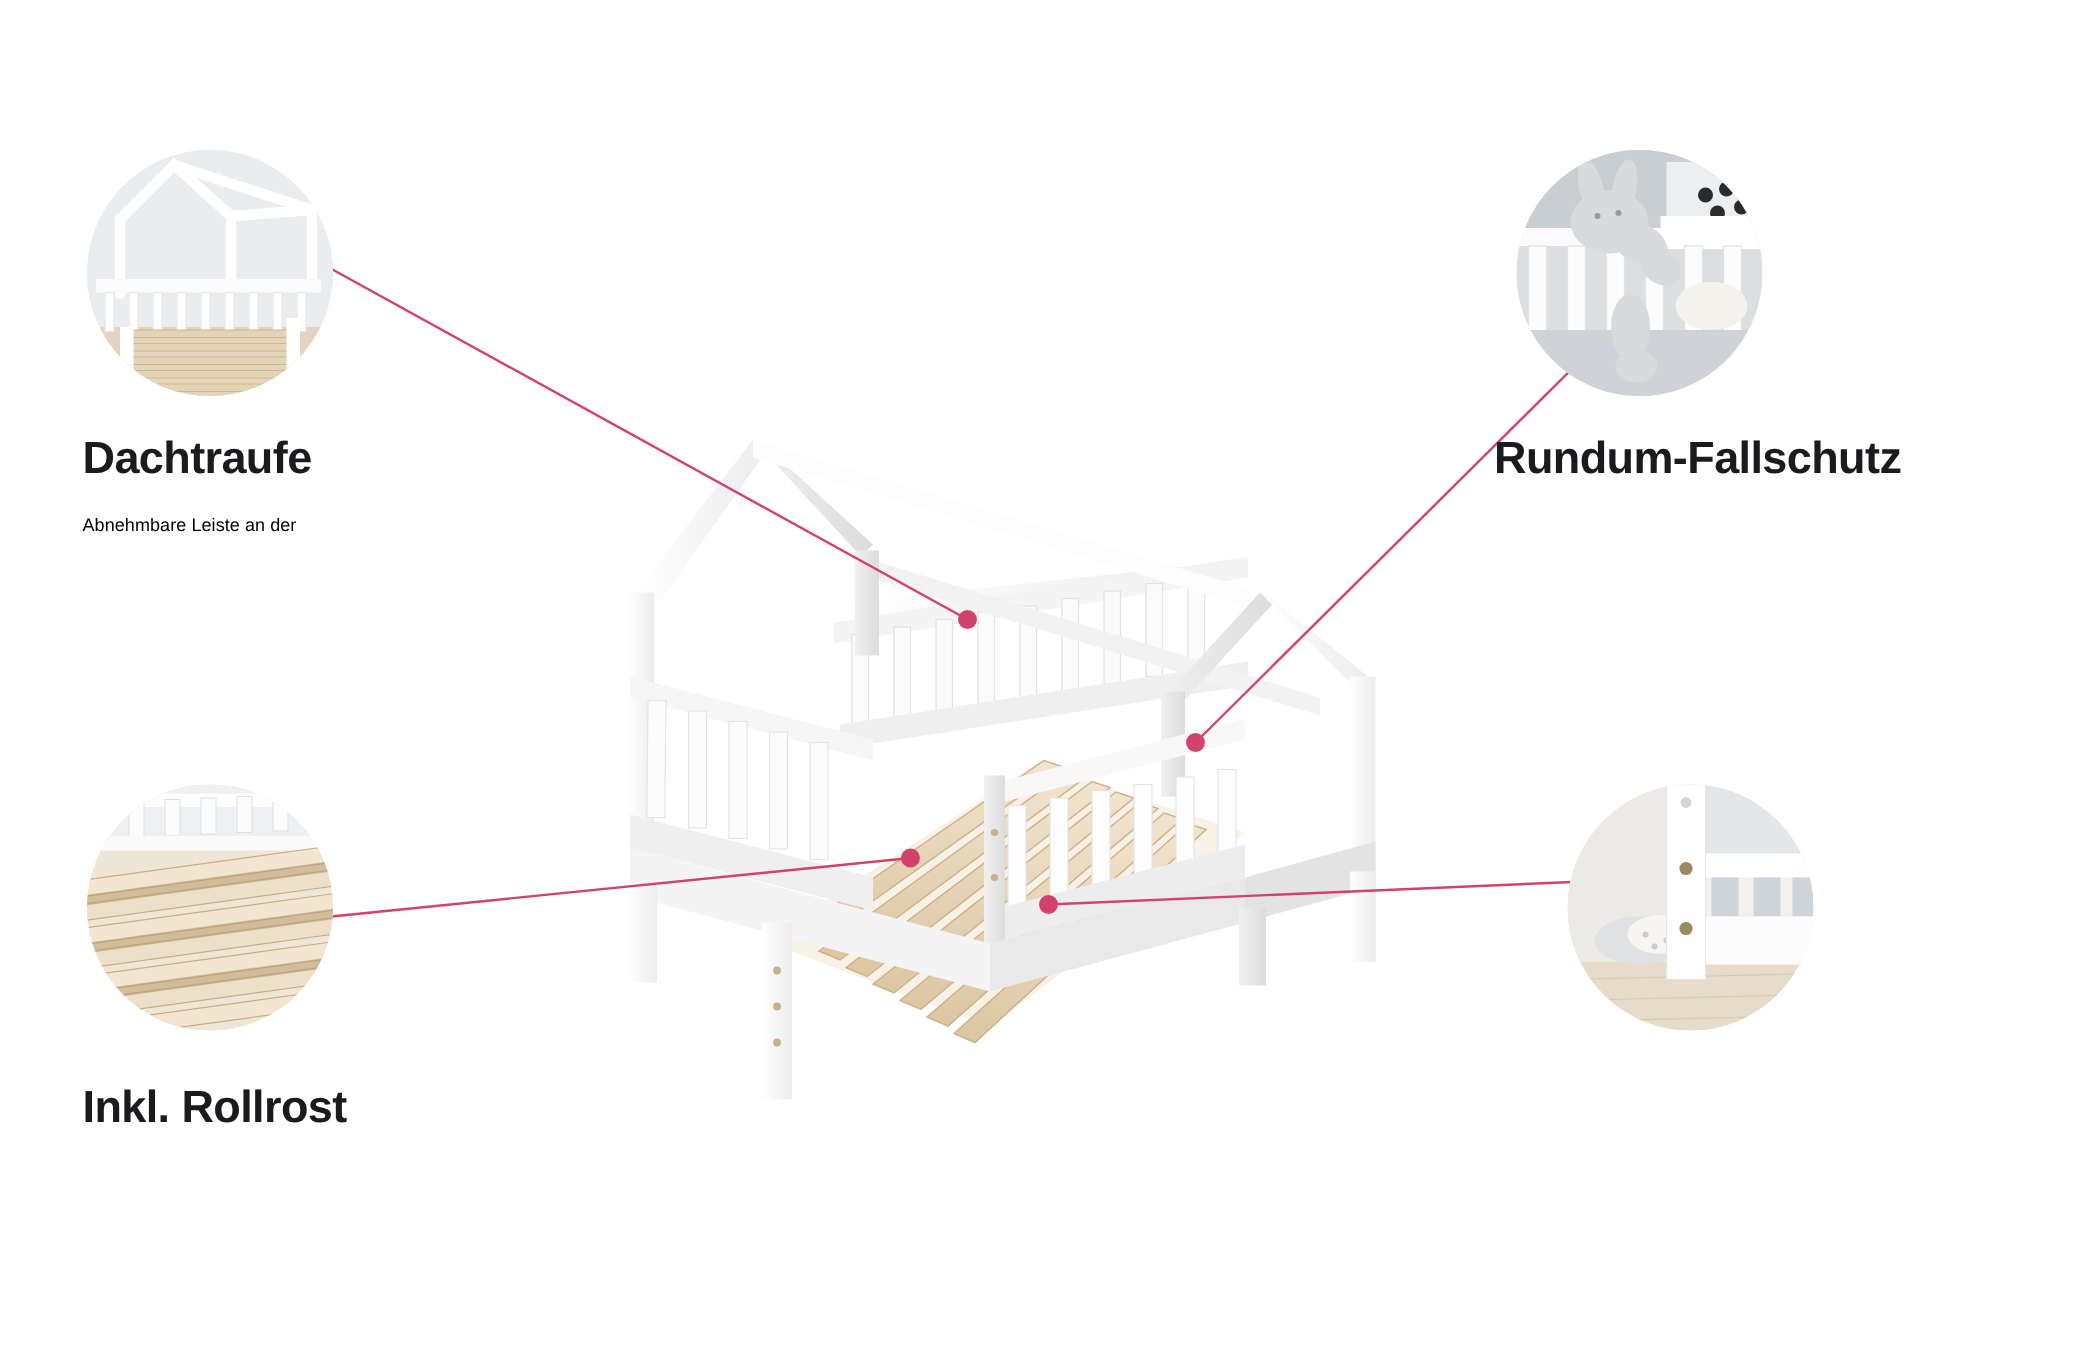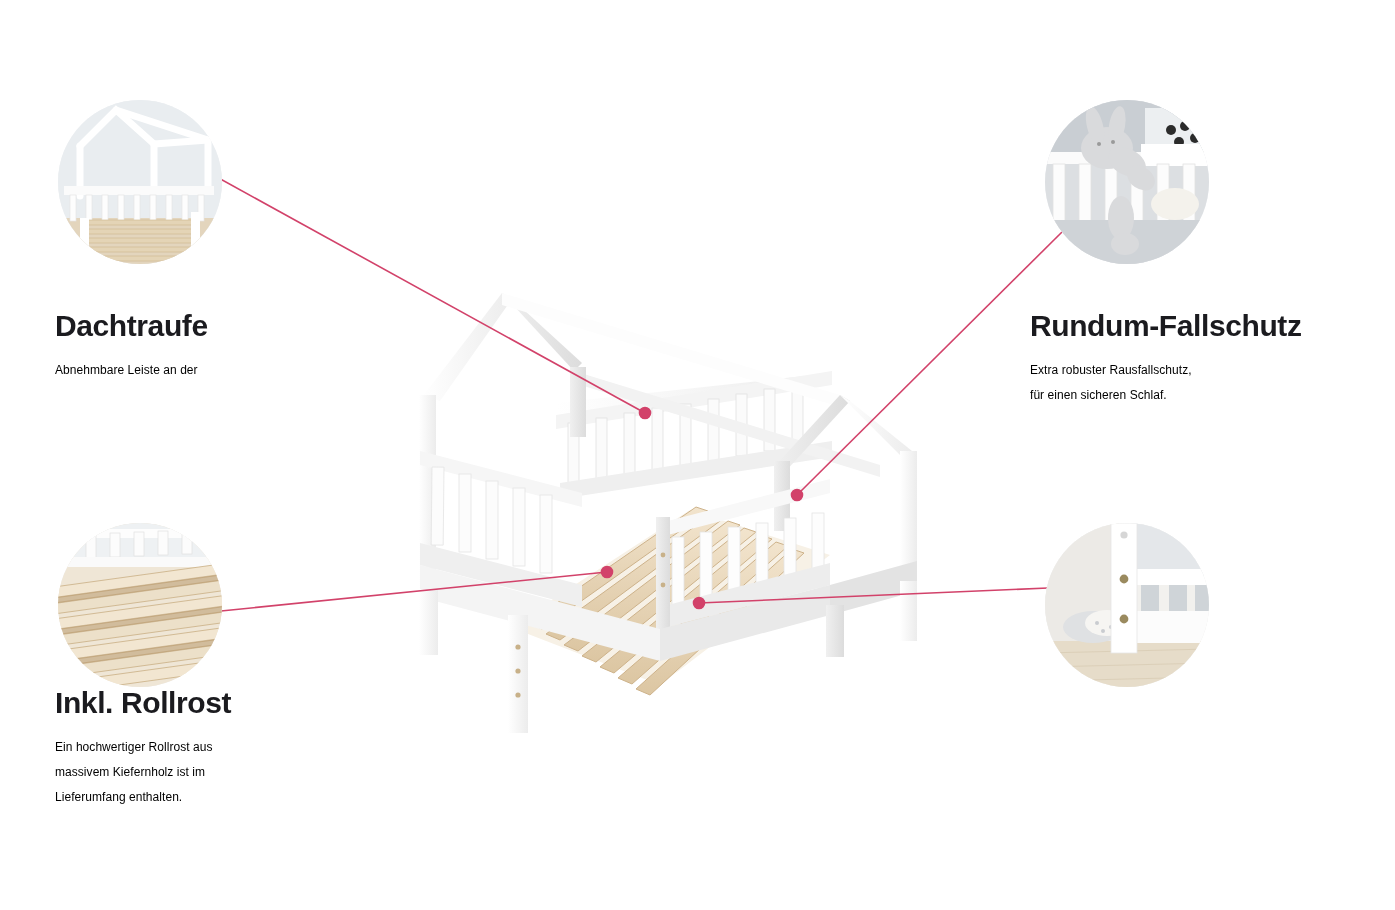--- a/index.html
+++ b/index.html
@@ -11,41 +11,41 @@
     -webkit-font-smoothing:antialiased;
   }
   #stage{ position:absolute; inset:0; }
 
   
   #connectors{ position:absolute; left:0; top:0; width:1395px; height:910px; z-index:3; pointer-events:none; }
 
   
   .feature{ position:absolute; z-index:5; }
   .f-tl{ left:55px;  top:100px;  width:330px; }
-  .f-tr{ left:1030px;top:100px;  width:330px; }
+  .f-tr{ left:996px;top:100px;  width:330px; }
   .f-bl{ left:55px;  top:523px;  width:330px; }
   .f-br{ left:1030px;top:523px;  width:340px; }
 
   .thumb{
     width:164px; height:164px; border-radius:50%;
     overflow:hidden; position:relative;
     background:#eef0f2;
   }
   .f-tl .thumb, .f-bl .thumb { margin-left:3px; }
   .f-tr .thumb, .f-br .thumb { margin-left:15px; }
 
   .thumb .scene{ position:absolute; inset:0; }
 
   .headline{
     font-size:30px; font-weight:700; color:#1b1b1f;
     letter-spacing:-0.4px; line-height:1.05;
     white-space:nowrap;
   }
-  .f-tl .headline, .f-tr .headline{ margin-top:46px; }
-  .f-bl .headline, .f-br .headline{ }
+  .f-tl .headline, .f-tr .headline{ margin-top:26px; }
+  .f-bl .headline, .f-br .headline{ margin-top:36px; }
 
   .body{
     margin-top:16px;
     font-size:12px; line-height:25px; color:#000000;
     letter-spacing:0.05px;
   }
   .body span{ display:block; white-space:nowrap; }
 
   
   #product{ position:absolute; left:360px; top:255px; width:560px; height:500px; z-index:2; }
@@ -258,24 +258,20 @@
           <ellipse cx="76" cy="118" rx="13" ry="22"></ellipse>
           <ellipse cx="80" cy="144" rx="14" ry="11"></ellipse>
         </g>
         <g fill="#9a9a9a">
           <circle cx="54" cy="44" r="2"></circle>
             <circle cx="68" cy="42" r="2"></circle>
         </g>
       </svg>
     </div>
     <div class="headline">Rundum-Fallschutz</div>
-    <div class="body">
-      <span>Extra robuster Rausfallschutz,</span>
-      <span>für einen sicheren Schlaf.</span>
-    </div>
   </div>
 
   <div class="feature f-bl">
     <div class="thumb">
       <svg class="scene" viewBox="0 0 164 164" xmlns="http://www.w3.org/2000/svg">
         <rect width="164" height="164" fill="#efe6d6"></rect>
         <rect x="0" y="0" width="164" height="34" fill="#eef1f3"></rect>
         <rect x="0" y="6" width="164" height="9" fill="#fdfdfd"></rect>
         <g fill="#fcfcfc" stroke="#e0e0e0" stroke-width="0.7">
           <rect x="4" y="14" width="10" height="24"></rect>
@@ -297,25 +293,20 @@
           <polygon points="-4,160 170,136 170,147 -4,171" fill="#f2e6d1"></polygon>
         </g>
         <g fill="#b89a6e" opacity="0.55">
           <polygon points="-4,74 170,50 170,57 -4,81"></polygon>
           <polygon points="-4,106 170,82 170,89 -4,113"></polygon>
           <polygon points="-4,138 170,114 170,121 -4,145"></polygon>
         </g>
       </svg>
     </div>
     <div class="headline">Inkl. Rollrost</div>
-    <div class="body">
-      <span>Ein hochwertiger Rollrost aus</span>
-      <span>massivem Kiefernholz ist im</span>
-      <span>Lieferumfang enthalten.</span>
-    </div>
   </div>
 
   <div class="feature f-br">
     <div class="thumb">
       <svg class="scene" viewBox="0 0 164 164" xmlns="http://www.w3.org/2000/svg">
         <rect width="164" height="164" fill="#f2f1ee"></rect>
         <rect x="0" y="0" width="74" height="118" fill="#eceaE6"></rect>
         <rect x="0" y="118" width="164" height="46" fill="#e6dcc9"></rect>
         <g stroke="#d8cbb4" stroke-width="0.8">
           <line x1="0" y1="130" x2="164" y2="126"></line>

